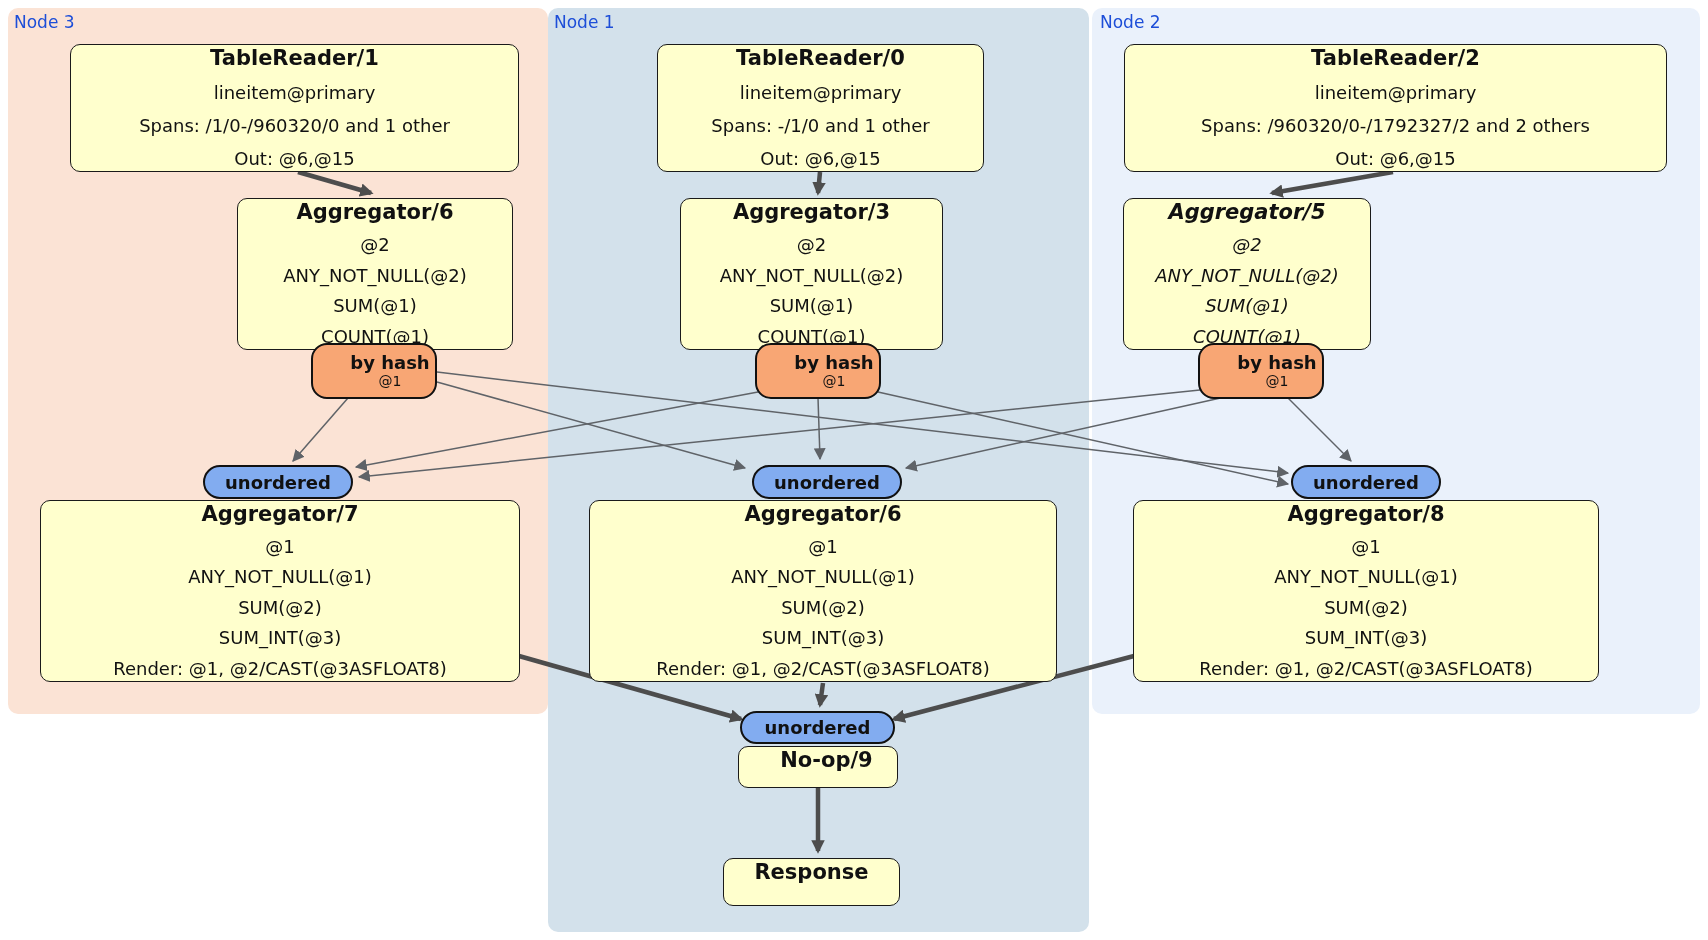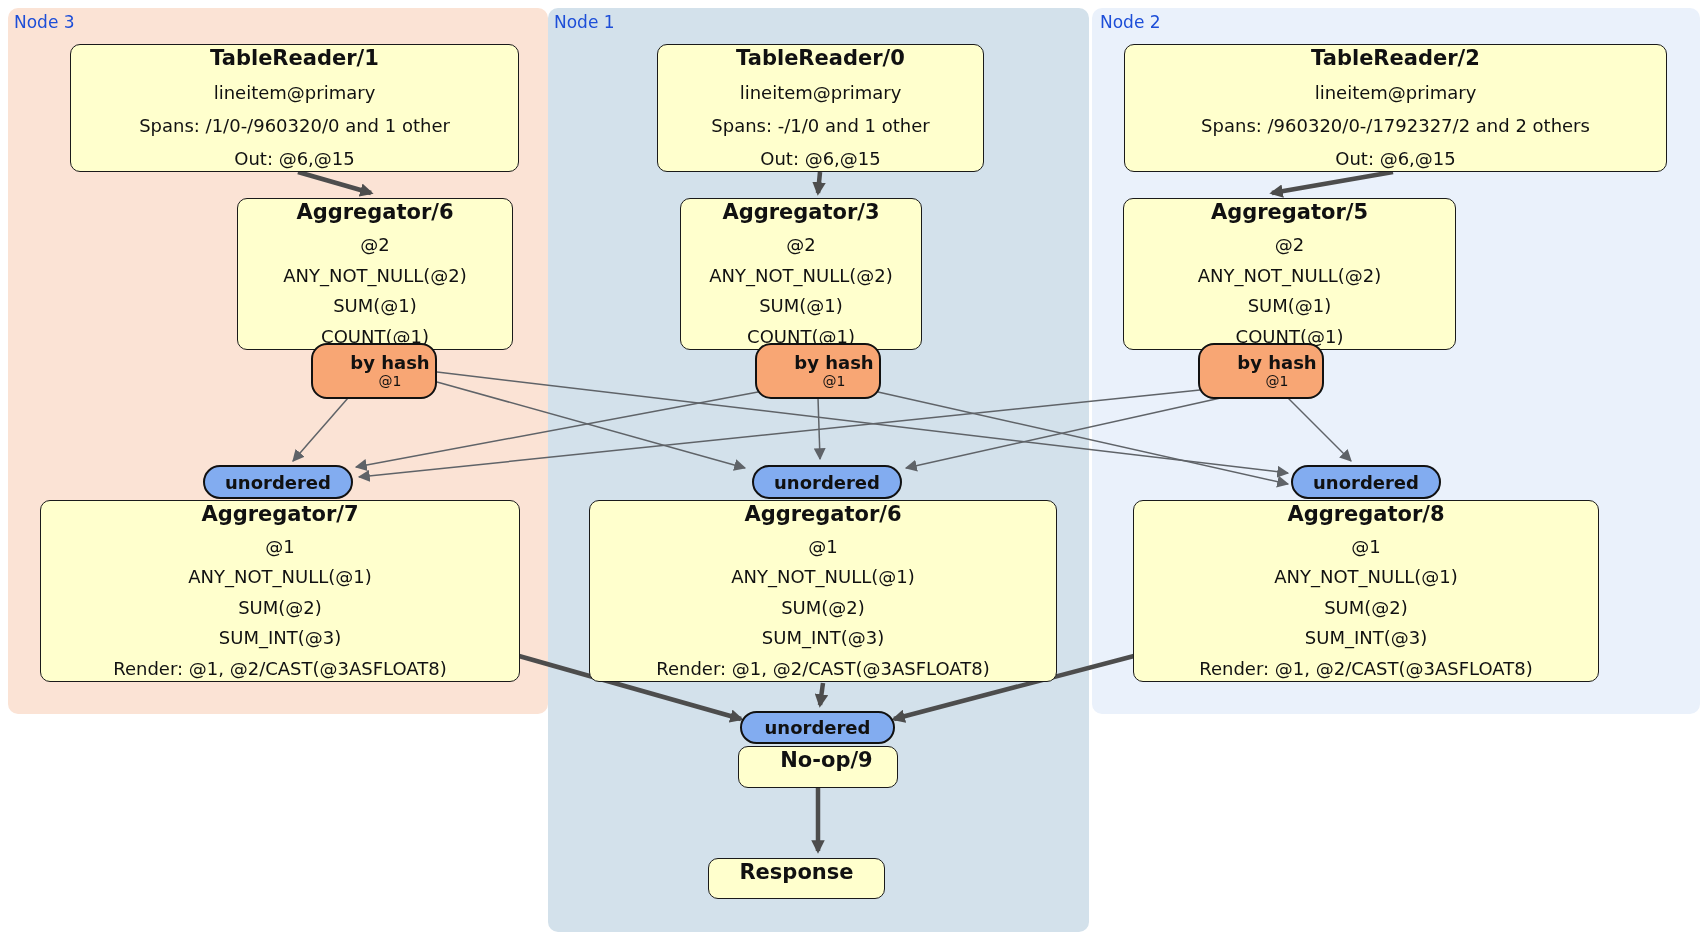--- a/index.html
+++ b/index.html
@@ -94,21 +94,21 @@
     <div class="pline">SUM_INT(@3)</div>
     <div class="pline">Render: @1, @2/CAST(@3ASFLOAT8)</div>
   </div>
 
   <div class="pbox" style="left:657px;top:44px;width:327px;height:128px;">
     <div class="ptitle">TableReader/0</div>
     <div class="pline">lineitem@primary</div>
     <div class="pline">Spans: -/1/0 and 1 other</div>
     <div class="pline">Out: @6,@15</div>
   </div>
-  <div class="pbox" style="left:680px;top:198px;width:242px;height:152px;">
+  <div class="pbox" style="left:680px;top:198px;width:263px;height:152px;">
     <div class="ptitle">Aggregator/3</div>
     <div class="pline">@2</div>
     <div class="pline">ANY_NOT_NULL(@2)</div>
     <div class="pline">SUM(@1)</div>
     <div class="pline">COUNT(@1)</div>
   </div>
   <div class="router" style="left:755px;top:343px;width:126px;height:56px;">
     <div class="rlabel">by hash</div>
     <div class="rdetail">@1</div>
   </div>
@@ -123,21 +123,21 @@
     <div class="pline">SUM_INT(@3)</div>
     <div class="pline">Render: @1, @2/CAST(@3ASFLOAT8)</div>
   </div>
 
   <div class="pbox" style="left:1124px;top:44px;width:543px;height:128px;">
     <div class="ptitle">TableReader/2</div>
     <div class="pline">lineitem@primary</div>
     <div class="pline">Spans: /960320/0-/1792327/2 and 2 others</div>
     <div class="pline">Out: @6,@15</div>
   </div>
-  <div class="pbox" style="left:1123px;top:198px;width:333px;height:152px;">
+  <div class="pbox" style="left:1123px;top:198px;width:248px;height:152px;font-style:italic;">
     <div class="ptitle">Aggregator/5</div>
     <div class="pline">@2</div>
     <div class="pline">ANY_NOT_NULL(@2)</div>
     <div class="pline">SUM(@1)</div>
     <div class="pline">COUNT(@1)</div>
   </div>
   <div class="router" style="left:1198px;top:343px;width:126px;height:56px;">
     <div class="rlabel">by hash</div>
     <div class="rdetail">@1</div>
   </div>
@@ -152,17 +152,17 @@
     <div class="pline">SUM_INT(@3)</div>
     <div class="pline">Render: @1, @2/CAST(@3ASFLOAT8)</div>
   </div>
 
   <div class="sync" style="left:740px;top:711px;width:155px;height:33px;">
     <span>unordered</span>
   </div>
   <div class="pbox" style="left:738px;top:746px;width:160px;height:42px;padding-left:17px;">
     <div class="ptitle">No-op/9</div>
   </div>
-  <div class="pbox" style="left:708px;top:858px;width:177px;height:41px;">
+  <div class="pbox" style="left:723px;top:858px;width:177px;height:48px;">
     <div class="ptitle">Response</div>
   </div>
 
 </div>
 
 </body></html>

